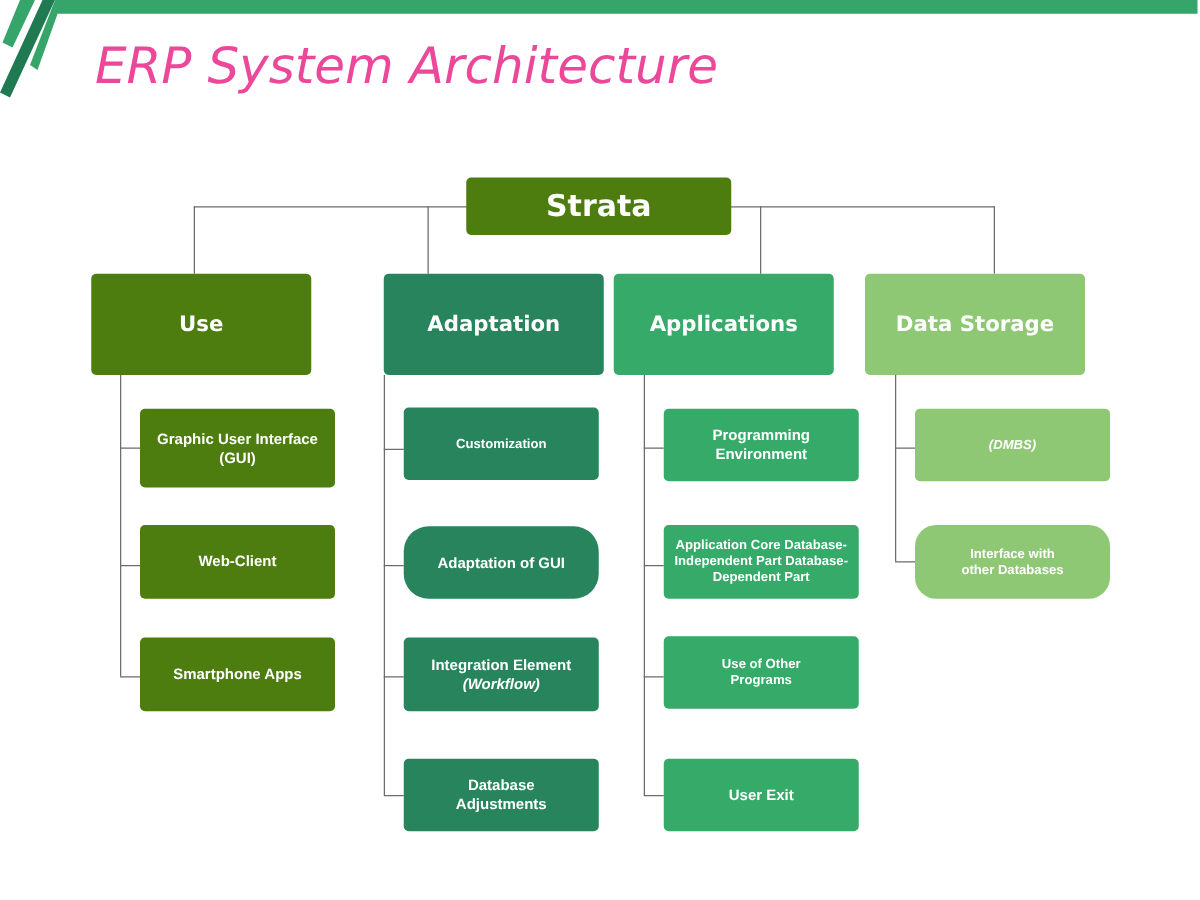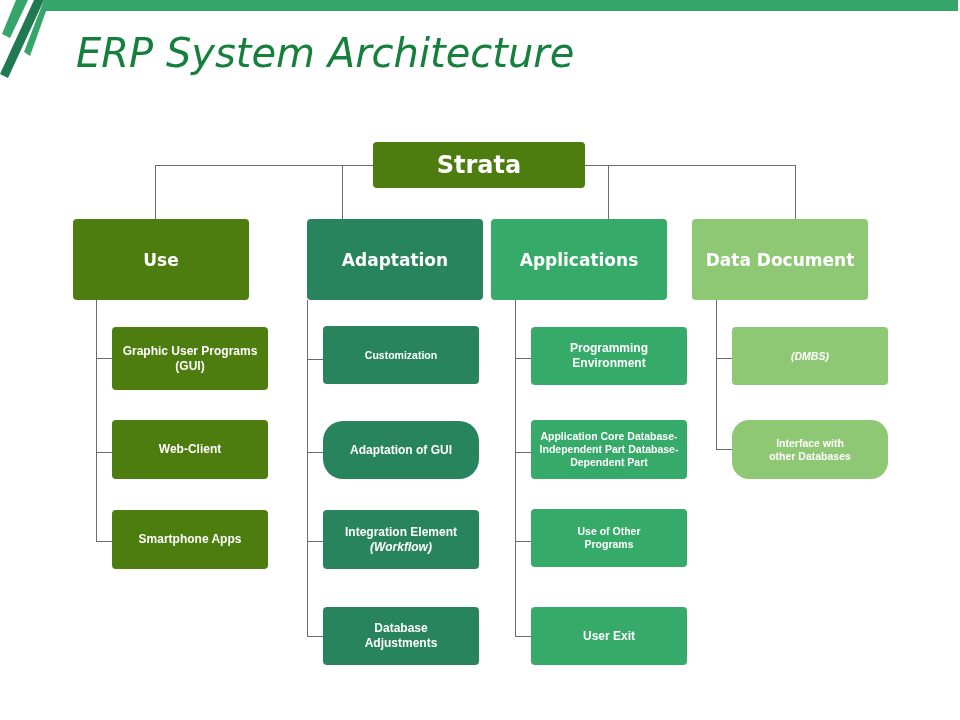--- a/index.html
+++ b/index.html
@@ -1,19 +1,19 @@
 <!DOCTYPE html>
 <html><head>
 <meta charset="utf-8">
 <style>
   html, body { margin:0; padding:0; }
   body { width:960px; height:720px; background:#ffffff; position:relative; overflow:hidden; font-family:"Liberation Sans", sans-serif; }
   .topbar { position:absolute; left:46px; top:0; width:912px; height:11px; background:#35a56a; }
   .deco { position:absolute; }
-  .title { position:absolute; left:76px; top:30px; font-family:"DejaVu Sans", sans-serif; font-style:italic; font-size:40px; color:#15803d; letter-spacing:0px; font-weight:normal; }
+  .title { position:absolute; left:76px; top:30px; font-family:"DejaVu Sans", sans-serif; font-style:italic; font-size:40px; color:#ec4899; letter-spacing:0px; font-weight:normal; }
   .line { position:absolute; background:#6b6b6b; }
   .box { position:absolute; border-radius:4px; color:#ffffff; display:flex; align-items:center; justify-content:center; text-align:center; font-weight:bold; box-sizing:border-box; }
   .root { left:373px; top:142px; width:212px; height:46px; background:#4d7c0f; font-size:24px; font-family:"DejaVu Sans", sans-serif; }
   .cat { top:219px; width:176px; height:81px; font-size:17px; font-family:"DejaVu Sans", sans-serif; }
   .child { width:156px; font-size:12px; line-height:15px; padding:0 6px; }
   .c-use { background:#4d7c0f; }
   .c-adapt { background:#27845c; }
   .c-apps { background:#35aa69; }
   .c-data { background:#8fc875; }
   .small { font-size:10.5px; line-height:13px; }
@@ -56,24 +56,24 @@
 <div class="line" style="left:515px; top:636px; width:16px; height:1px;"></div>
 
 <div class="line" style="left:716px; top:358px; width:16px; height:1px;"></div>
 <div class="line" style="left:716px; top:449px; width:16px; height:1px;"></div>
 
 <div class="box root">Strata</div>
 
 <div class="box cat c-use" style="left:73px;">Use</div>
 <div class="box cat c-adapt" style="left:307px;">Adaptation</div>
 <div class="box cat c-apps" style="left:491px;">Applications</div>
-<div class="box cat c-data" style="left:692px;">Data Document</div>
+<div class="box cat c-data" style="left:692px;">Data Storage</div>
 
 <div class="box child c-use" style="left:112px; top:327px; height:63px;">
-    <span>Graphic User Programs (GUI)</span>
+    <span>Graphic User Interface (GUI)</span>
   </div>
 <div class="box child c-use" style="left:112px; top:420px; height:59px;">
     <span>Web-Client</span>
   </div>
 <div class="box child c-use" style="left:112px; top:510px; height:59px;">
     <span>Smartphone Apps</span>
   </div>
 
 <div class="box child c-adapt small" style="left:323px; top:326px; height:58px;">
     <span>Customization</span>

